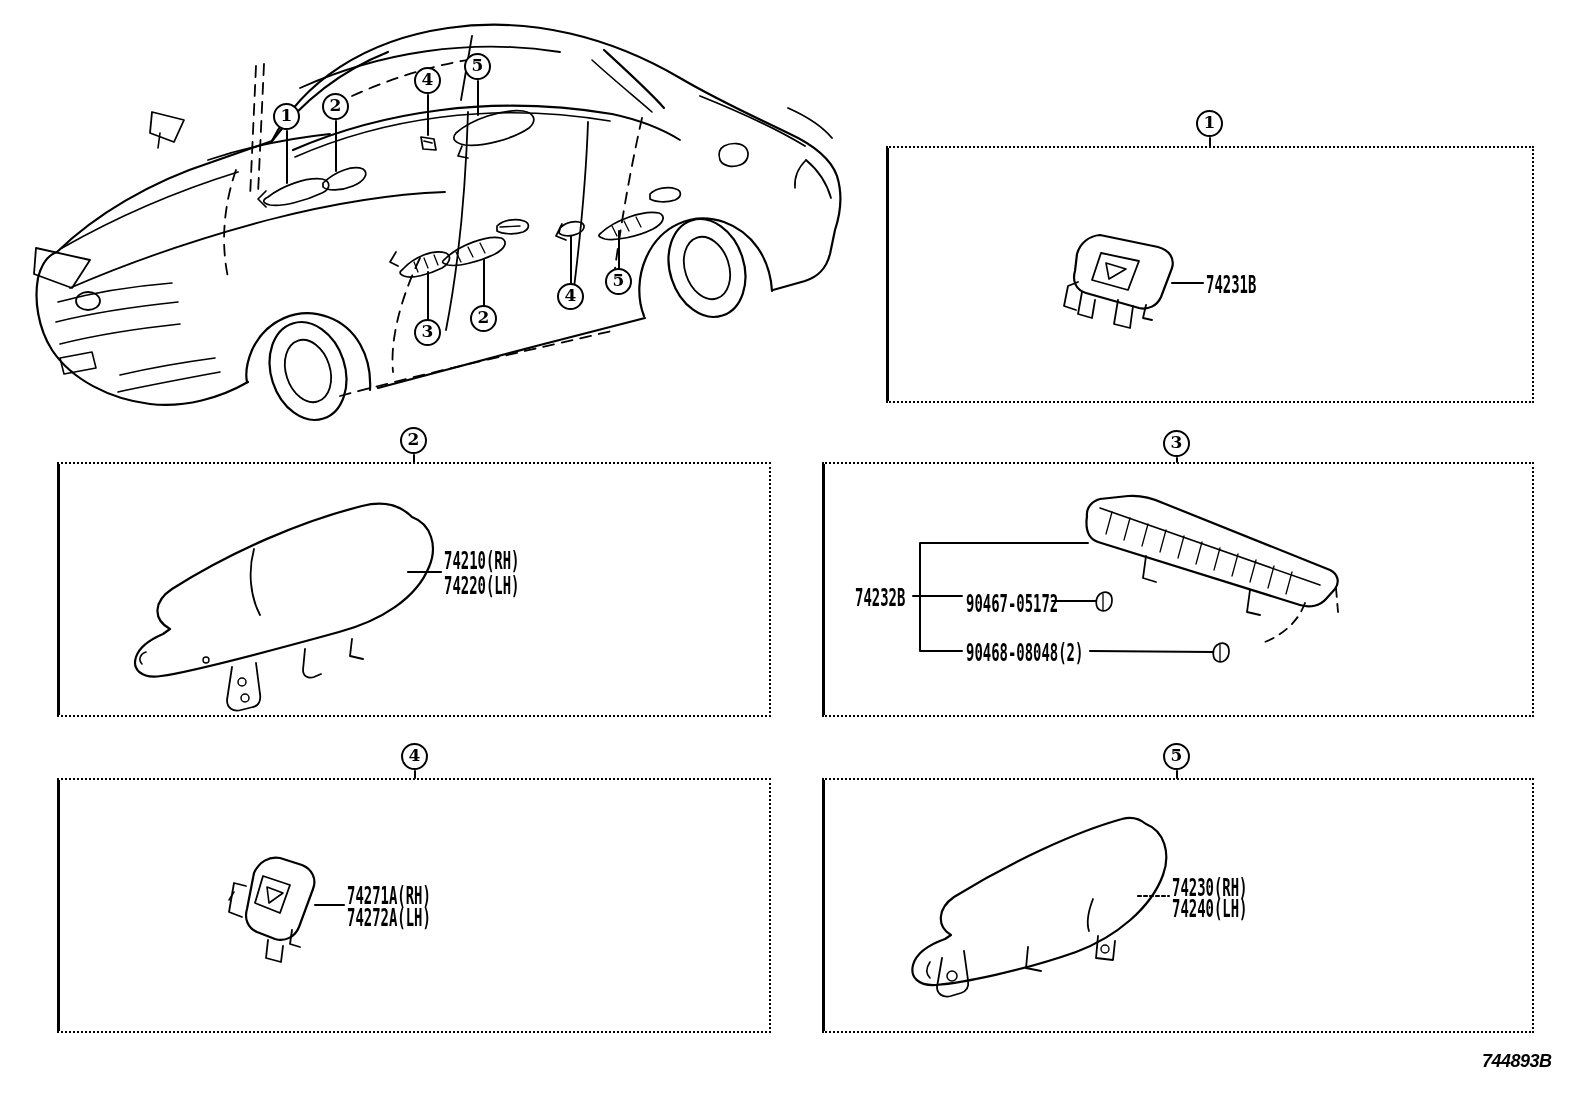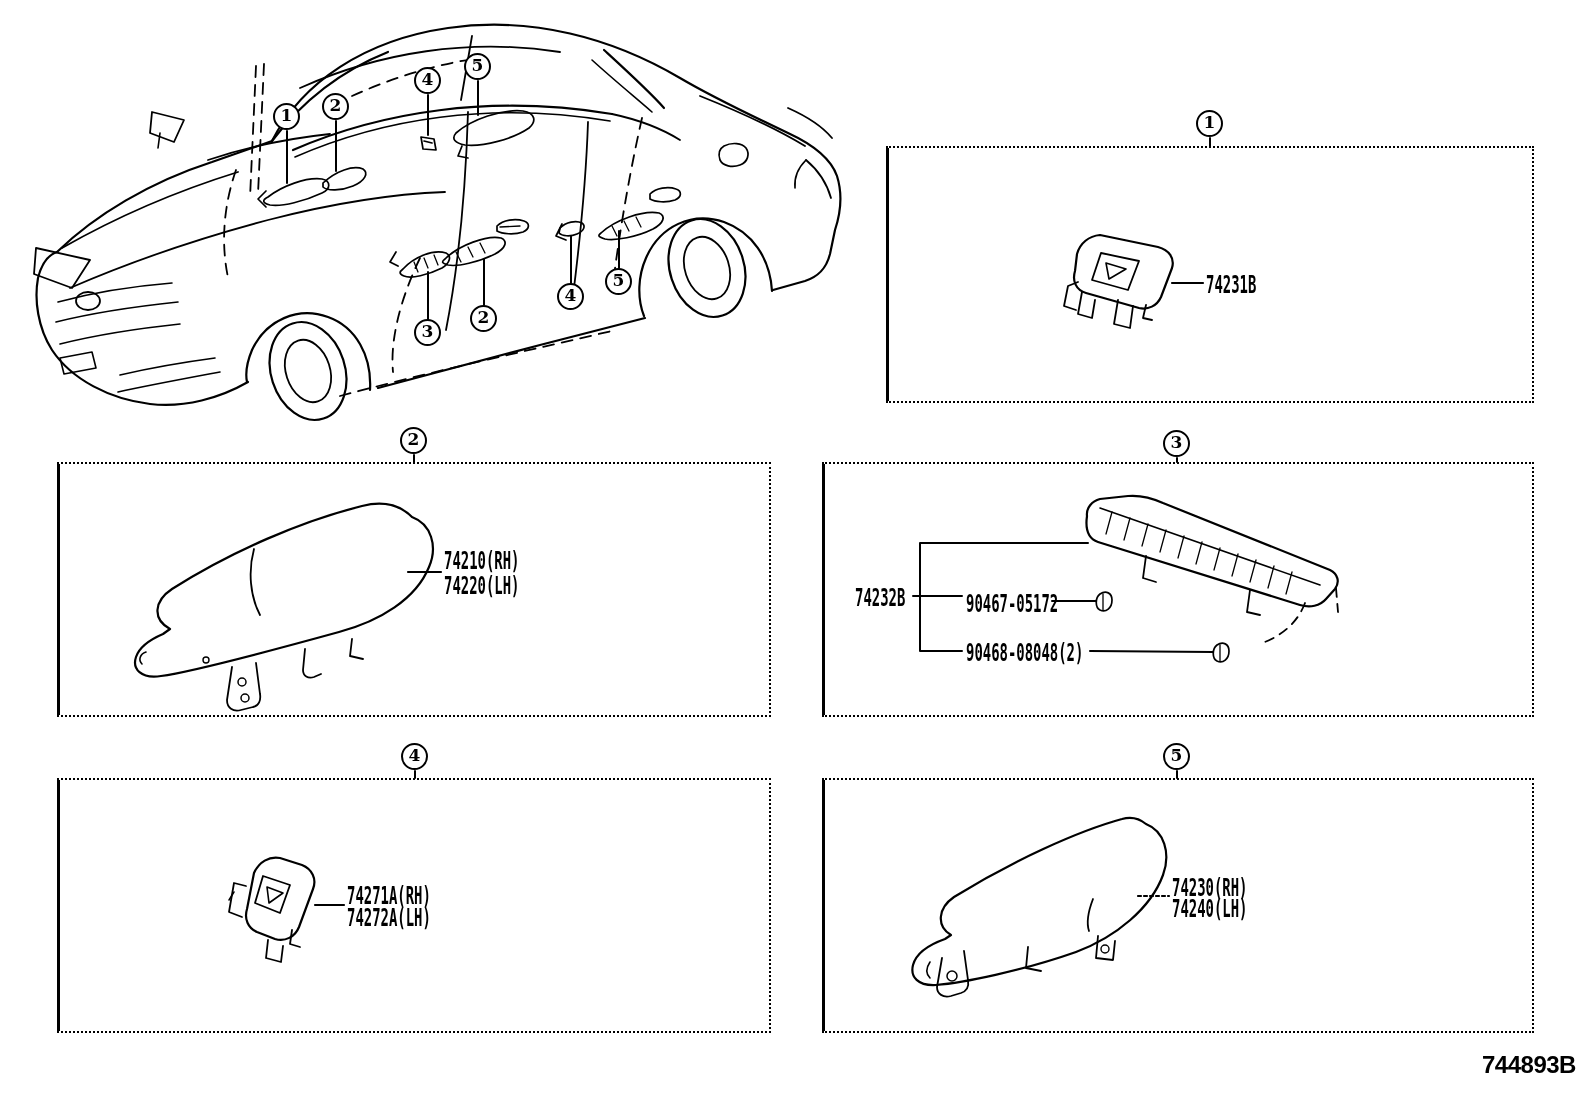--- a/index.html
+++ b/index.html
@@ -5,22 +5,22 @@
   html,body{margin:0;padding:0;background:#fff;}
   #stage{position:relative;width:1592px;height:1099px;background:#ffffff;overflow:hidden;
          font-family:"Liberation Sans",sans-serif;color:#000;}
   #lineart{position:absolute;left:0;top:0;}
   .part-box{position:absolute;border:2px dotted #000;border-left:3px solid #000;box-sizing:border-box;}
   .callout{position:absolute;width:27px;height:27px;border:2.5px solid #000;border-radius:50%;
            box-sizing:border-box;text-align:center;line-height:21px;
            font-family:"DejaVu Serif",serif;font-weight:bold;font-size:17px;background:#fff;z-index:5;}
   .pn{position:absolute;font-family:"DejaVu Sans Mono",monospace;font-weight:bold;font-size:24px;
       line-height:28px;white-space:nowrap;transform:scaleX(0.58);transform-origin:left top;z-index:4;}
-  .code{position:absolute;font-family:"Liberation Sans",sans-serif;font-weight:bold;font-size:24px;
-        letter-spacing:-0.5px;z-index:4;}
+  .code{position:absolute;font-family:"Liberation Sans",sans-serif;font-weight:bold;font-size:18px;
+        letter-spacing:-0.5px;z-index:4;font-style:italic;}
 </style>
 </head>
 <body>
 
 <div id="stage">
 
   <svg id="lineart" width="1592" height="1099" viewBox="0 0 1592 1099" fill="none" stroke="#000" stroke-width="2.2" stroke-linecap="round" stroke-linejoin="round">
 
     <g>
 

